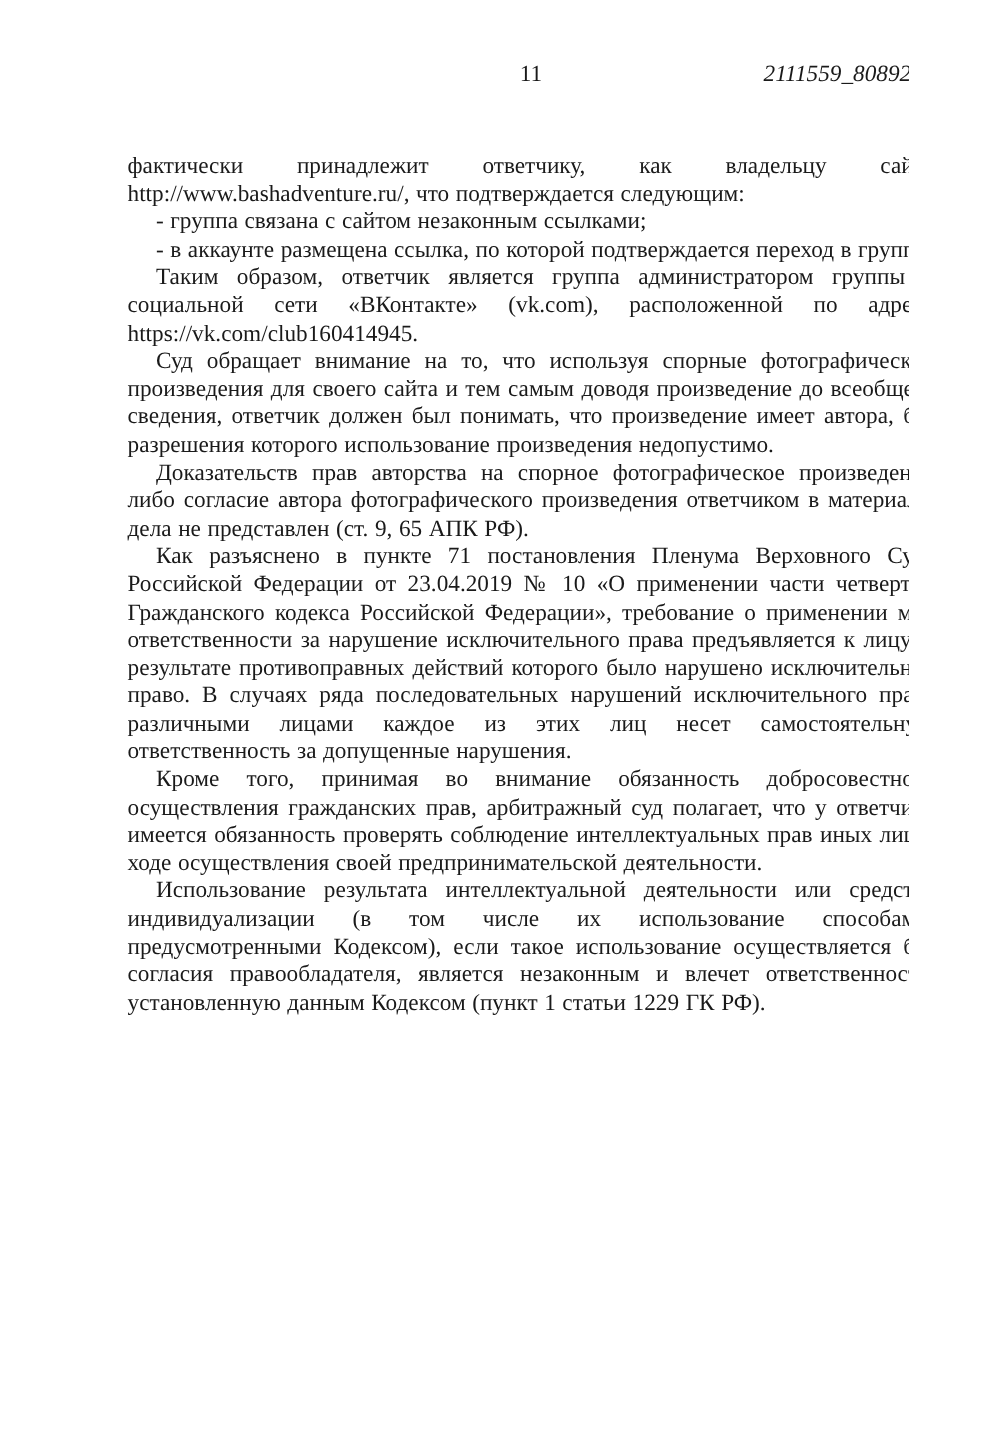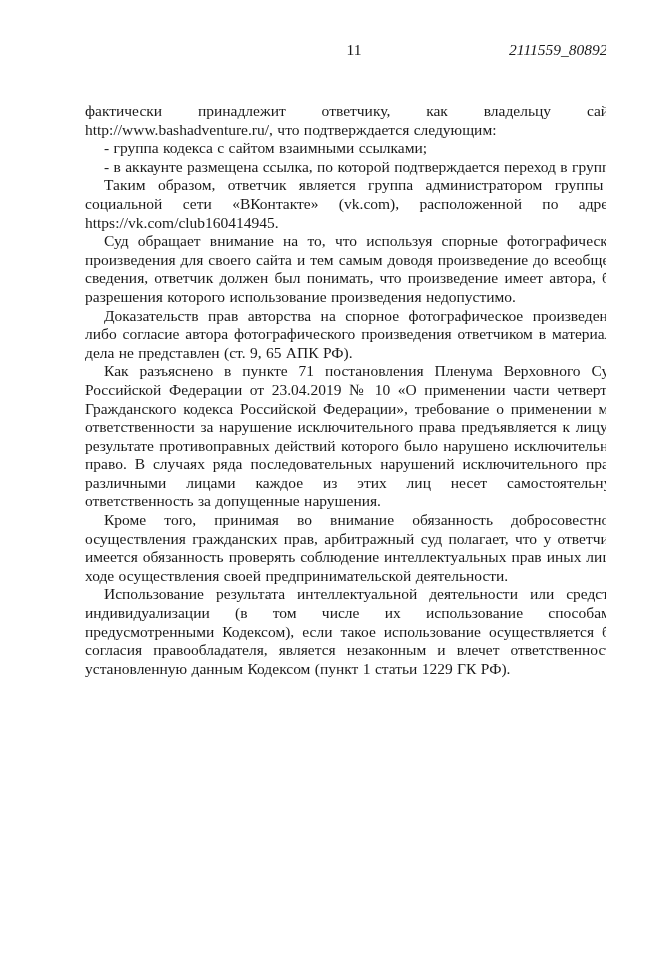--- a/index.html
+++ b/index.html
@@ -61,21 +61,21 @@
 </head>
 <body>
 
 <div class="page">
   <div class="header">
     <span class="page-num">11</span>
     <span class="doc-id">2111559_8089212</span>
   </div>
   <div class="content" id="document-body">
       <p class="no-indent">фактически принадлежит ответчику, как владельцу сайта http://www.bashadventure.ru/, что подтверждается следующим:</p>
-      <p class="">- группа кодекса с сайтом взаимными ссылками;</p>
+      <p class="">- группа связана с сайтом незаконным ссылками;</p>
       <p class="">- в аккаунте размещена ссылка, по которой подтверждается переход в группу.</p>
       <p class="">Таким образом, ответчик является группа администратором группы в социальной сети «ВКонтакте» (vk.com), расположенной по адресу https://vk.com/club160414945.</p>
       <p class="">Суд обращает внимание на то, что используя спорные фотографические произведения для своего сайта и тем самым доводя произведение до всеобщего сведения, ответчик должен был понимать, что произведение имеет автора, без разрешения которого использование произведения недопустимо.</p>
       <p class="">Доказательств прав авторства на спорное фотографическое произведение либо согласие автора фотографического произведения ответчиком в материалы дела не представлен (ст. 9, 65 АПК РФ).</p>
       <p class="">Как разъяснено в пункте 71 постановления Пленума Верховного Суда Российской Федерации от 23.04.2019 № 10 «О применении части четвертой Гражданского кодекса Российской Федерации», требование о применении мер ответственности за нарушение исключительного права предъявляется к лицу, в результате противоправных действий которого было нарушено исключительное право. В случаях ряда последовательных нарушений исключительного права различными лицами каждое из этих лиц несет самостоятельную ответственность за допущенные нарушения.</p>
       <p class="">Кроме того, принимая во внимание обязанность добросовестного осуществления гражданских прав, арбитражный суд полагает, что у ответчика имеется обязанность проверять соблюдение интеллектуальных прав иных лиц в ходе осуществления своей предпринимательской деятельности.</p>
       <p class="">Использование результата интеллектуальной деятельности или средства индивидуализации (в том числе их использование способами, предусмотренными Кодексом), если такое использование осуществляется без согласия правообладателя, является незаконным и влечет ответственность, установленную данным Кодексом (пункт 1 статьи 1229 ГК РФ).</p>
     </div>
 </div>
 

